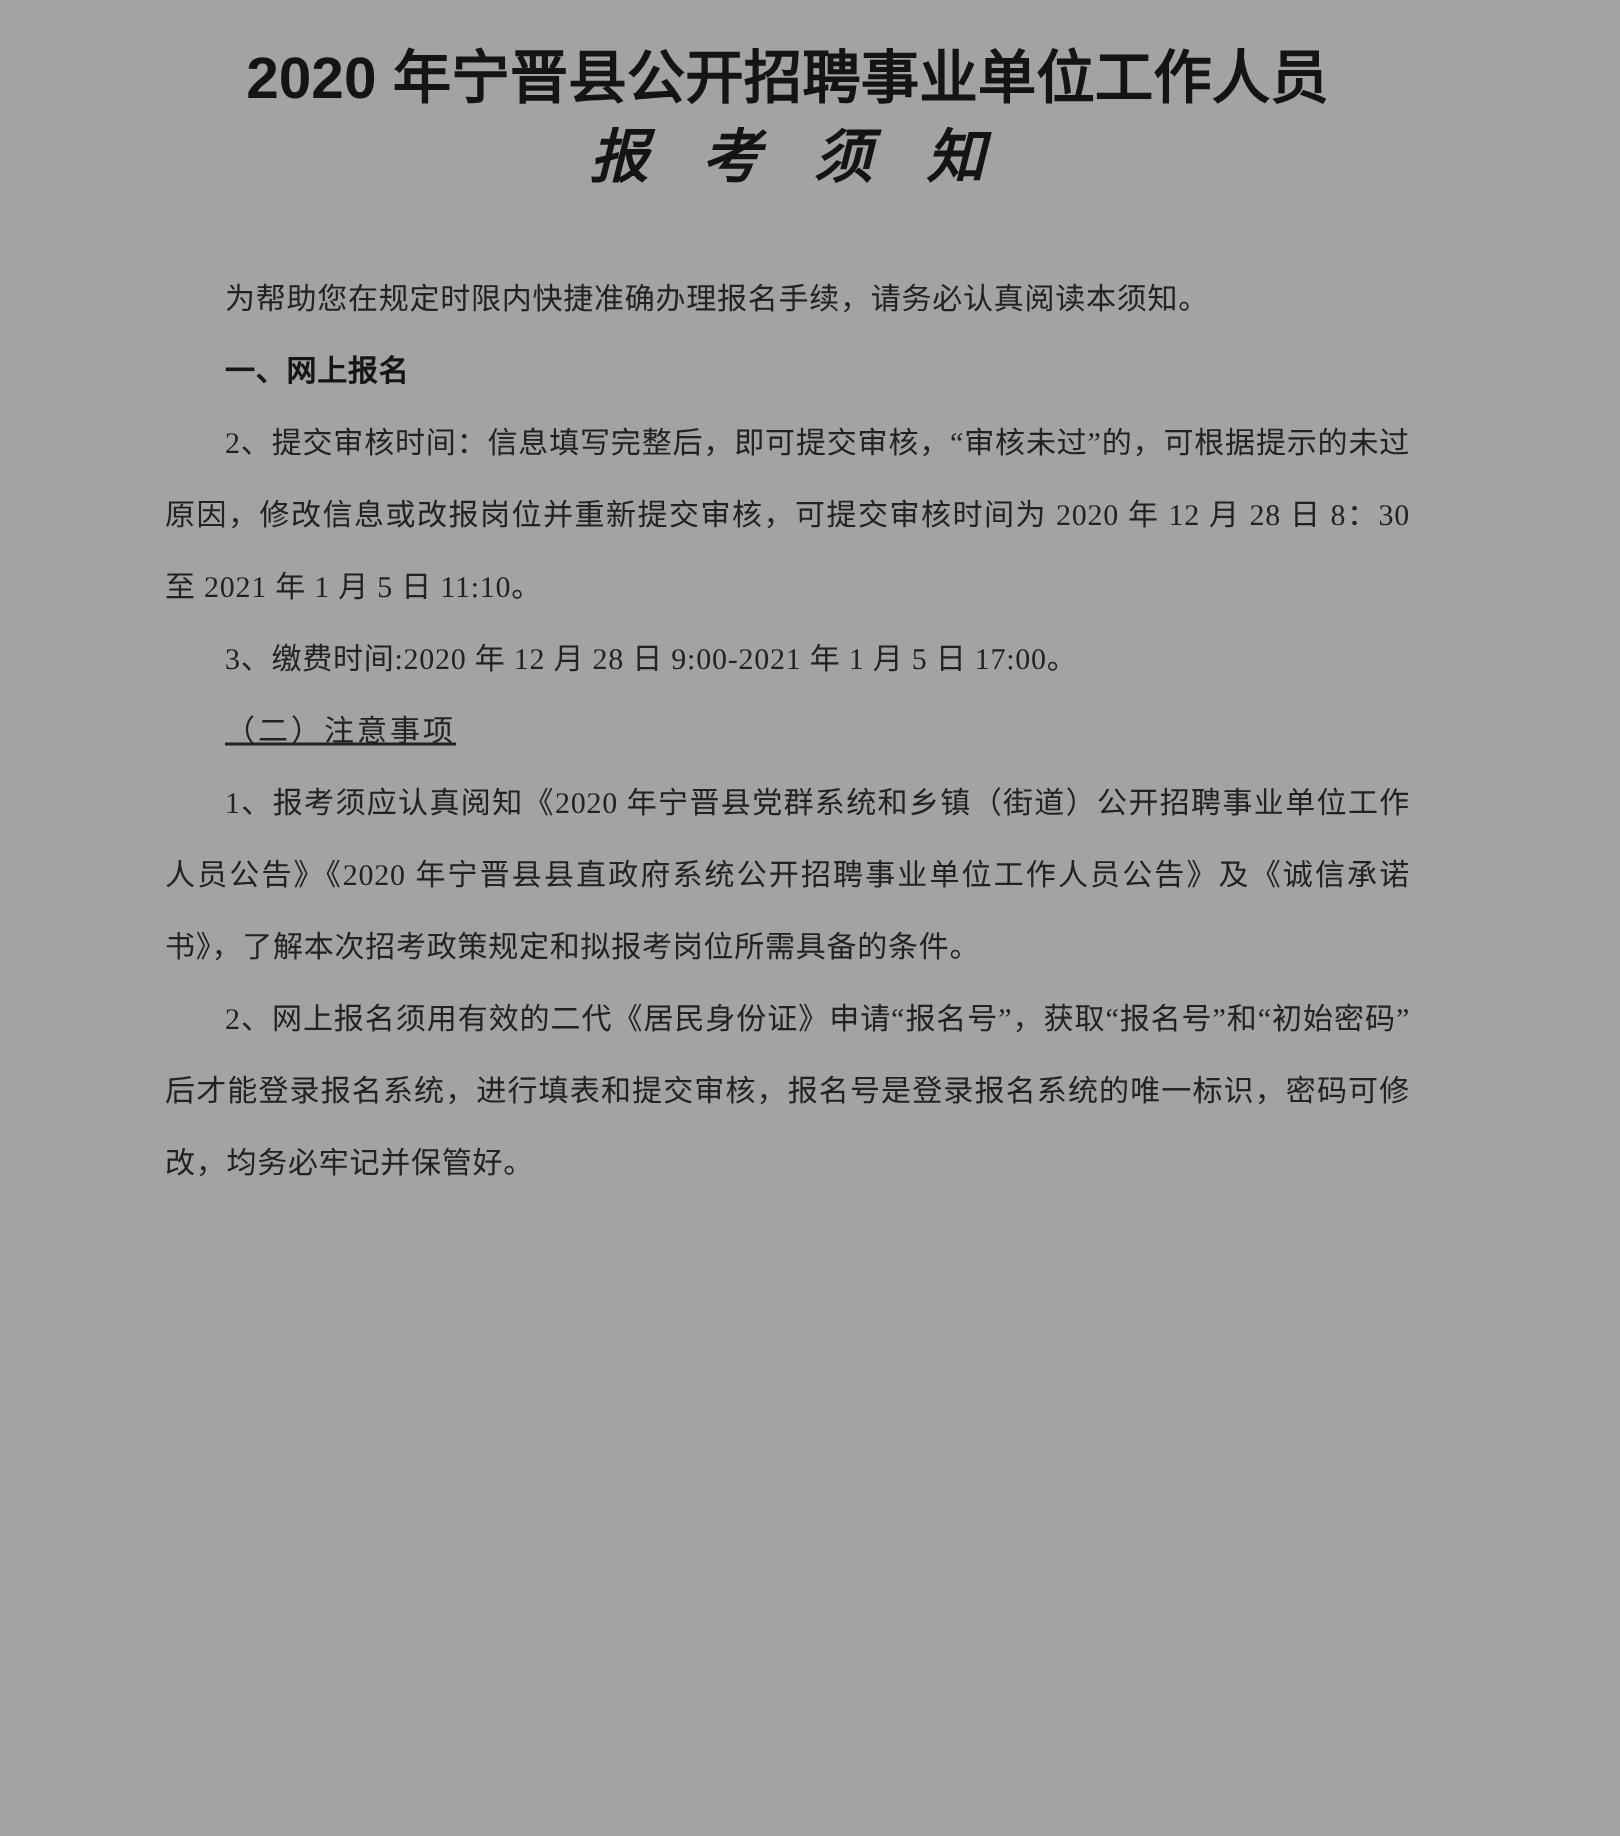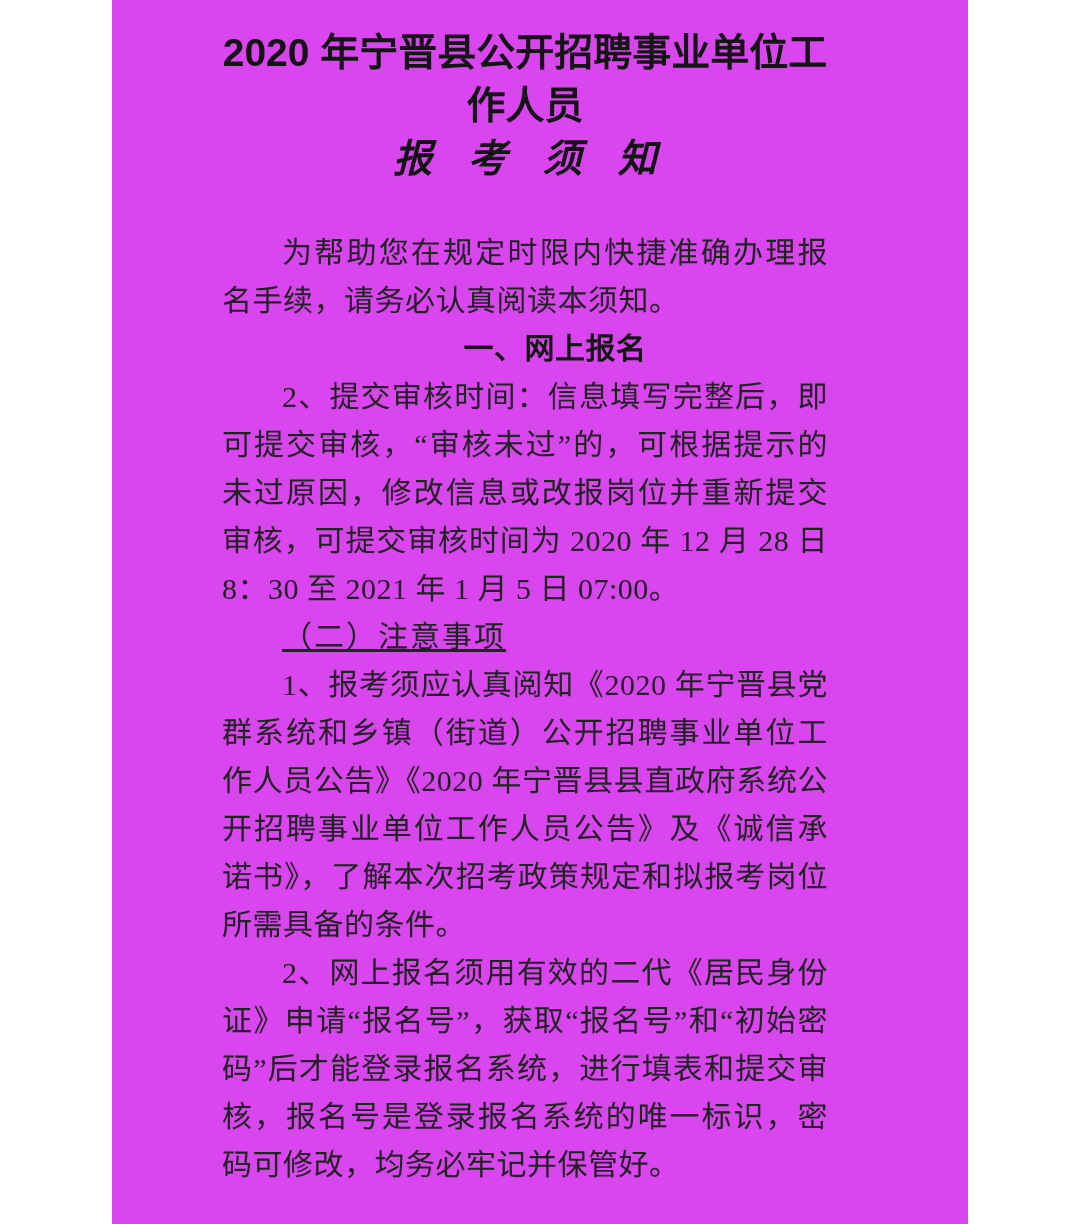--- a/index.html
+++ b/index.html
@@ -4,24 +4,24 @@
 <style>
   * { margin: 0; padding: 0; box-sizing: border-box; }
 
   html, body {
     background: #ffffff;
     font-family: "Liberation Serif", serif;
   }
 
   .page {
     position: relative;
-    width: 856px;
+    width: 1080px;
     height: 1224px;
     margin: 0 auto;
-    background: #d946ef;
+    background: #a3a3a3;
     color: #1d1d1f;
     padding: 26px 140px 0 110px;
     overflow: hidden;
   }
 
   .doc-title {
     text-align: center;
     font-family: "Liberation Sans", sans-serif;
     font-weight: 700;
     color: #141414;
@@ -30,33 +30,33 @@
     margin-bottom: 44px;
   }
 
   .doc-title .title-line-2 {
     letter-spacing: 0.32em;
     text-indent: 0.32em; 
     font-style: italic;
   }
 
   .para {
-    font-size: 30px;
+    font-size: 20px;
     line-height: 48px;
     text-align: justify;
     text-indent: 2em;
     letter-spacing: 0.5px;
     color: #222224;
   }
 
   .para.heading {
     font-family: "Liberation Sans", sans-serif;
     font-weight: 700;
     color: #161617;
-    text-align: center;
+    text-align: left;
   }
 
   .para.subheading {
     text-align: left;
     letter-spacing: 2px;
     text-decoration: underline;
   }
 </style>
 </head>
 <body>
@@ -68,22 +68,23 @@
     <div class="title-line-2">报 考 须 知</div>
   </div>
 
   <div class="doc-body">
     <p class="para">为帮助您在规定时限内快捷准确办理报名手续，请务必认真阅读本须知。</p>
 
     <p class="para heading">一、网上报名</p>
 
 
 
-    <p class="para">2、提交审核时间：信息填写完整后，即可提交审核，“审核未过”的，可根据提示的未过原因，修改信息或改报岗位并重新提交审核，可提交审核时间为 2020 年 12 月 28 日 8：30 至 2021 年 1 月 5 日 07:00。</p>
+    <p class="para">2、提交审核时间：信息填写完整后，即可提交审核，“审核未过”的，可根据提示的未过原因，修改信息或改报岗位并重新提交审核，可提交审核时间为 2020 年 12 月 28 日 8：30 至 2021 年 1 月 5 日 11:10。</p>
 
+    <p class="para">3、缴费时间:2020 年 12 月 28 日 9:00-2021 年 1 月 5 日 17:00。</p>
 
     <p class="para subheading">（二）注意事项</p>
 
     <p class="para">1、报考须应认真阅知《2020 年宁晋县党群系统和乡镇（街道）公开招聘事业单位工作人员公告》《2020 年宁晋县县直政府系统公开招聘事业单位工作人员公告》及《诚信承诺书》，了解本次招考政策规定和拟报考岗位所需具备的条件。</p>
 
     <p class="para">2、网上报名须用有效的二代《居民身份证》申请“报名号”，获取“报名号”和“初始密码”后才能登录报名系统，进行填表和提交审核，报名号是登录报名系统的唯一标识，密码可修改，均务必牢记并保管好。</p>
   </div>
 
 </div>
 

